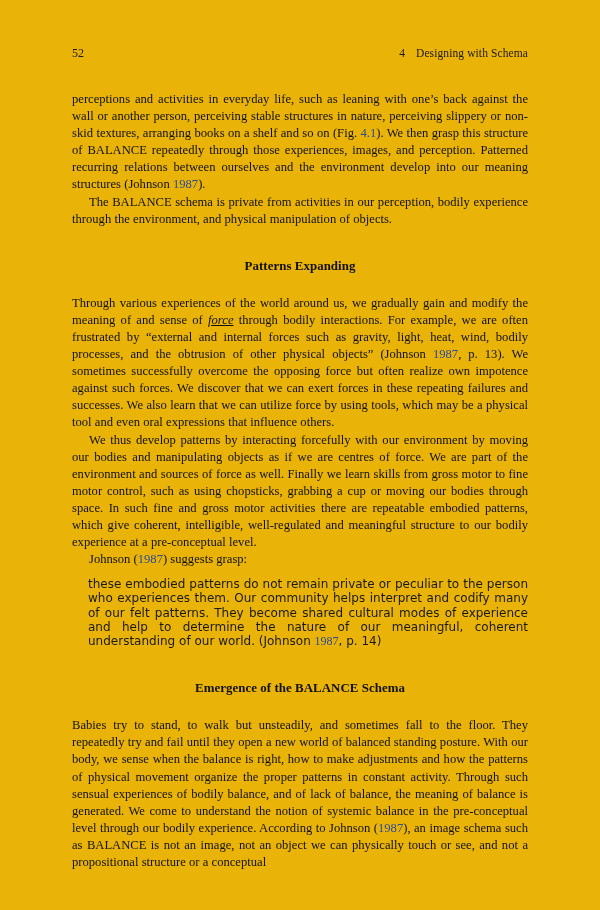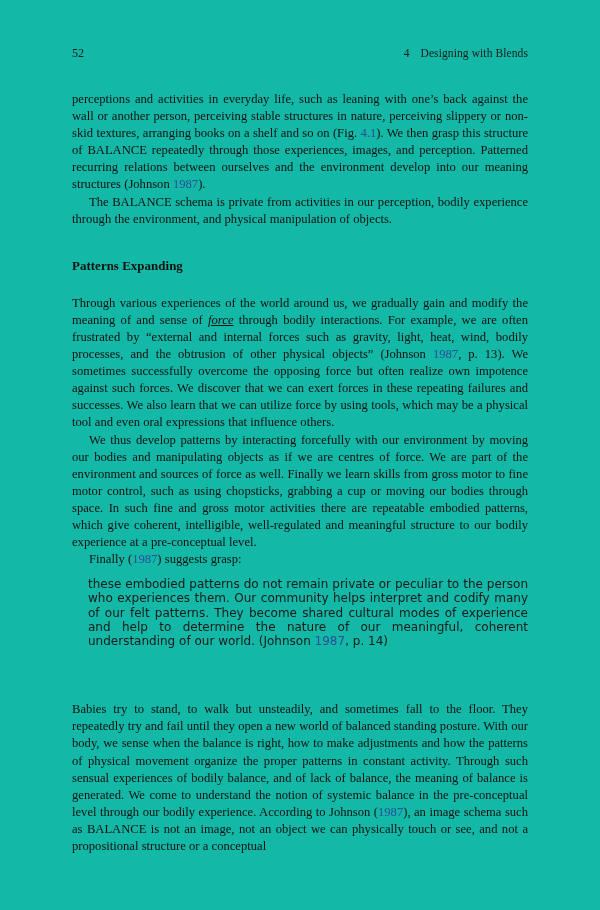--- a/index.html
+++ b/index.html
@@ -5,21 +5,21 @@
 <style>
   html, body {
     margin: 0;
     padding: 0;
     background: #ffffff;
   }
   .page {
     position: relative;
     width: 600px;
     height: 910px;
-    background: #14b8a6;
+    background: #eab308;
     overflow: hidden;
     font-family: "Liberation Serif", "DejaVu Serif", serif;
     color: #111111;
     -webkit-font-smoothing: antialiased;
   }
   .content {
     position: absolute;
     left: 72px;
     top: 46px;
     width: 456px;
@@ -57,70 +57,73 @@
   p.noindent { text-indent: 0 !important; }
   p.indent-first { text-indent: 17px; }
   
   h2.section {
     font-size: 12.9px;
     font-weight: bold;
     line-height: 16px;
     margin: 0;
     padding: 0;
     letter-spacing: 0.05px;
+    text-align: center;
   }
   .gap-before-heading { height: 30px; }
   .gap-after-heading  { height: 21px; }
   
   .blockquote {
     font-family: "DejaVu Sans", "Liberation Sans", sans-serif;
     font-size: 12px;
     line-height: 14.2px;
     text-align: justify;
     margin: 9px 0 0 16px;
     width: 440px;
     color: #1a1a1a;
   }
   
   .link {
     color: #2a4c9b;
     text-decoration: none;
+    font-family: Liberation Serif, serif;
   }
   .it { font-style: italic; text-decoration: underline; }
   .spacer-quote-after { height: 32px; }
 </style>
 </head>
 <body>
 
 <div class="page">
   <div class="content">
 
     <div class="running-head">
       <span class="folio">52</span>
       <span class="chap">
         <span>4</span>
-        <span>Designing with Blends</span>
+        <span>Designing with Schema</span>
       </span>
     </div>
 
     <p class="body noindent"><span>perceptions and activities in everyday life, such as leaning with one’s back against the wall or another person, perceiving stable structures in nature, perceiving slippery or non-skid textures, arranging books on a shelf and so on (Fig. </span><a class="link" href="#">4.1</a><span>). We then grasp this structure of BALANCE repeatedly through those experiences, images, and perception. Patterned recurring relations between ourselves and the environment develop into our meaning structures (Johnson </span><a class="link" href="#">1987</a><span>).</span></p>
 
     <p class="body indent-first">The BALANCE schema is private from activities in our perception, bodily experience through the environment, and physical manipulation of objects.</p>
 
     <div class="gap-before-heading"></div>
     <h2 class="section">Patterns Expanding</h2>
     <div class="gap-after-heading"></div>
 
     <p class="body noindent"><span>Through various experiences of the world around us, we gradually gain and modify the meaning of and sense of </span><em class="it">force</em><span> through bodily interactions. For example, we are often frustrated by “external and internal forces such as gravity, light, heat, wind, bodily processes, and the obtrusion of other physical objects” (Johnson </span><a class="link" href="#">1987</a><span>, p. 13). We sometimes successfully overcome the opposing force but often realize own impotence against such forces. We discover that we can exert forces in these repeating failures and successes. We also learn that we can utilize force by using tools, which may be a physical tool and even oral expressions that influence others.</span></p>
 
     <p class="body indent-first">We thus develop patterns by interacting forcefully with our environment by moving our bodies and manipulating objects as if we are centres of force. We are part of the environment and sources of force as well. Finally we learn skills from gross motor to fine motor control, such as using chopsticks, grabbing a cup or moving our bodies through space. In such fine and gross motor activities there are repeatable embodied patterns, which give coherent, intelligible, well-regulated and meaningful structure to our bodily experience at a pre-conceptual level.</p>
 
-    <p class="body indent-first"><span>Finally (</span><a class="link" href="#">1987</a><span>) suggests grasp:</span></p>
+    <p class="body indent-first"><span>Johnson (</span><a class="link" href="#">1987</a><span>) suggests grasp:</span></p>
 
     <div class="blockquote"><span>these embodied patterns do not remain private or peculiar to the person who experiences them. Our community helps interpret and codify many of our felt patterns. They become shared cultural modes of experience and help to determine the nature of our meaningful, coherent understanding of our world. (Johnson </span><a class="link" href="#">1987</a><span>, p. 14)</span></div>
 
     <div class="spacer-quote-after"></div>
+    <h2 class="section">Emergence of the BALANCE Schema</h2>
     <div class="gap-after-heading"></div>
 
     <p class="body noindent"><span>Babies try to stand, to walk but unsteadily, and sometimes fall to the floor. They repeatedly try and fail until they open a new world of balanced standing posture. With our body, we sense when the balance is right, how to make adjustments and how the patterns of physical movement organize the proper patterns in constant activity. Through such sensual experiences of bodily balance, and of lack of balance, the meaning of balance is generated. We come to understand the notion of systemic balance in the pre-conceptual level through our bodily experience. According to Johnson (</span><a class="link" href="#">1987</a><span>), an image schema such as BALANCE is not an image, not an object we can physically touch or see, and not a propositional structure or a conceptual</span></p>
 
   </div>
 </div>
 
 </body></html>

